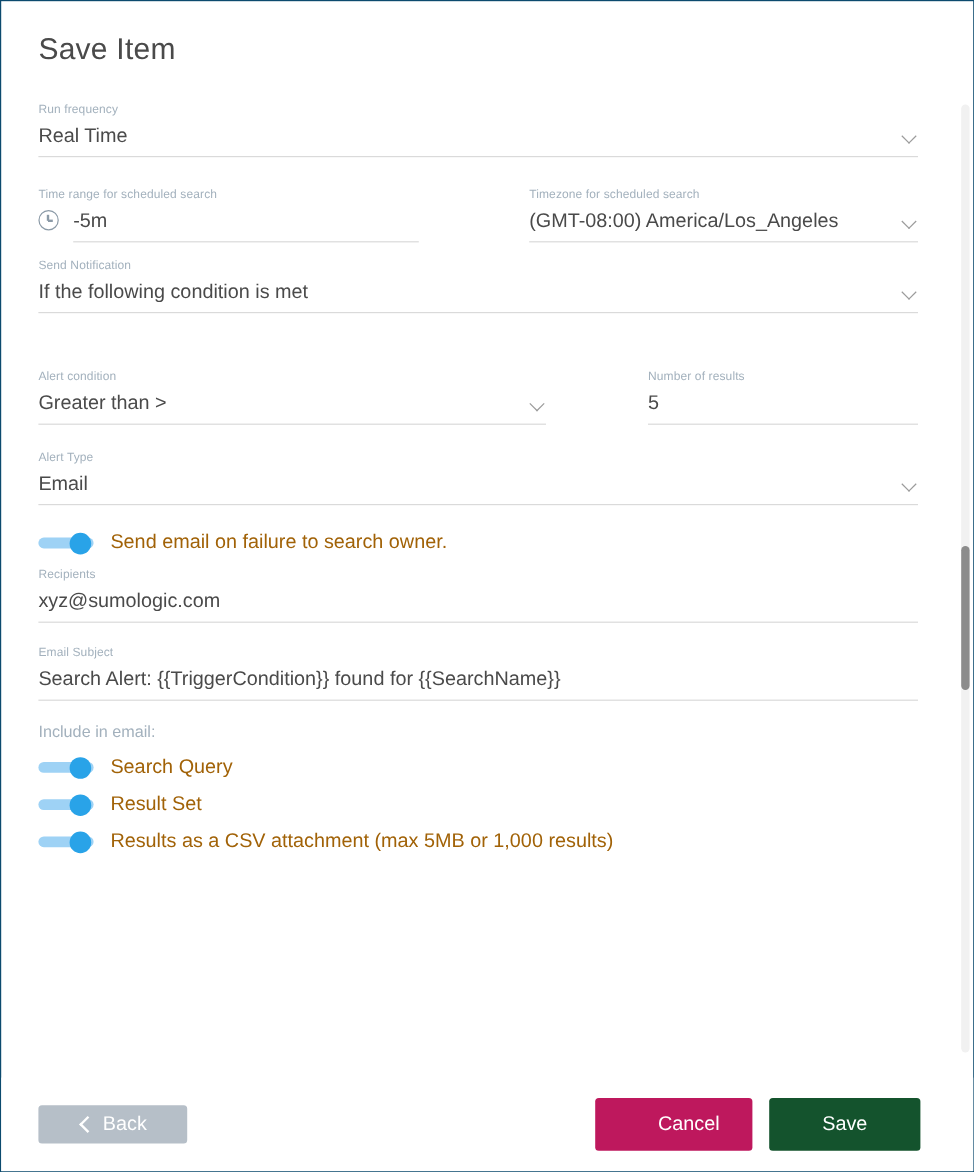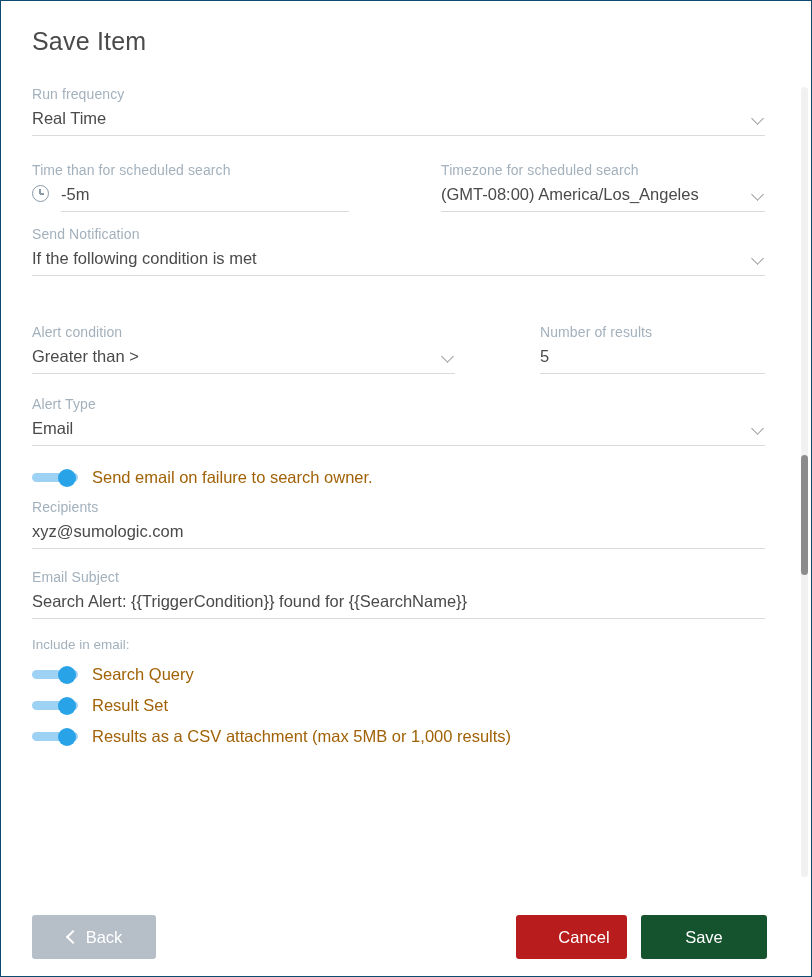--- a/index.html
+++ b/index.html
@@ -23,21 +23,21 @@
     padding: 26px 46px 0 31px;
   }
   .title {
     font-size: 25px;
     color: #4a4a4a;
     font-weight: 400;
     margin: 0 0 30px 0;
     letter-spacing: 0.2px;
   }
   .field-label {
-    font-size: 14px;
+    font-size: 10px;
     color: #a3b1bd;
     margin-bottom: 7px;
     letter-spacing: 0.1px;
   }
   .row {
     display: flex;
     gap: 85px;
   }
   .col {
     flex: 1;
@@ -173,21 +173,21 @@
     border: none;
     outline: none;
     font-family: "Liberation Sans", sans-serif;
     font-size: 16.5px;
     border-radius: 3px;
     cursor: pointer;
   }
   .btn-back {
     background: #b6bfc8;
     color: #ffffff;
-    height: 44px;
+    height: 32px;
     width: 124px;
     display: flex;
     align-items: center;
     justify-content: center;
     gap: 10px;
   }
   .btn-back .back-chev {
     width: 10px;
     height: 10px;
     position: relative;
@@ -202,24 +202,24 @@
     border-left: 2px solid #ffffff;
     border-bottom: 2px solid #ffffff;
     transform: rotate(45deg);
   }
   .footer-right {
     margin-left: auto;
     display: flex;
     gap: 14px;
   }
   .btn-cancel {
-    background: #b91c1c;
+    background: #be185d;
     color: #ffffff;
     height: 44px;
-    width: 111px;
+    width: 131px;
     padding-left: 31px;
   }
   .btn-save {
     background: #14532d;
     color: #ffffff;
     height: 44px;
     width: 126px;
   }
   .scrollbar {
     position: absolute;
@@ -253,21 +253,21 @@
     <div class="field">
       <div class="field-label">Run frequency</div>
       <div class="select-line">
         <span class="select-value">Real Time</span>
         <span class="chev"></span>
       </div>
     </div>
 
     <div class="row">
       <div class="col">
-        <div class="field-label">Time than for scheduled search</div>
+        <div class="field-label">Time range for scheduled search</div>
         <div class="time-range-wrap">
           <span class="clock-icon"></span>
           <div class="time-range-input">
             <span class="input-value">-5m</span>
           </div>
         </div>
       </div>
       <div class="col">
         <div class="field-label">Timezone for scheduled search</div>
         <div class="select-line">

